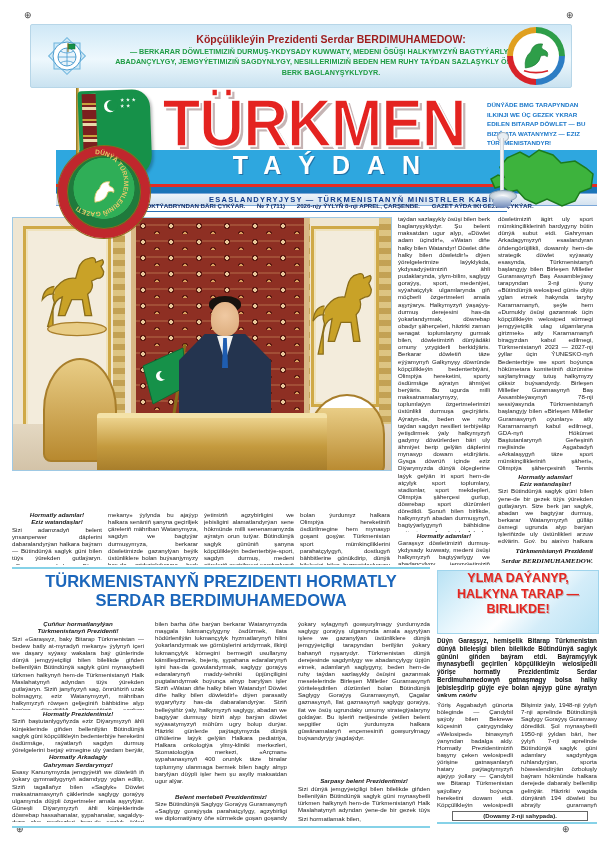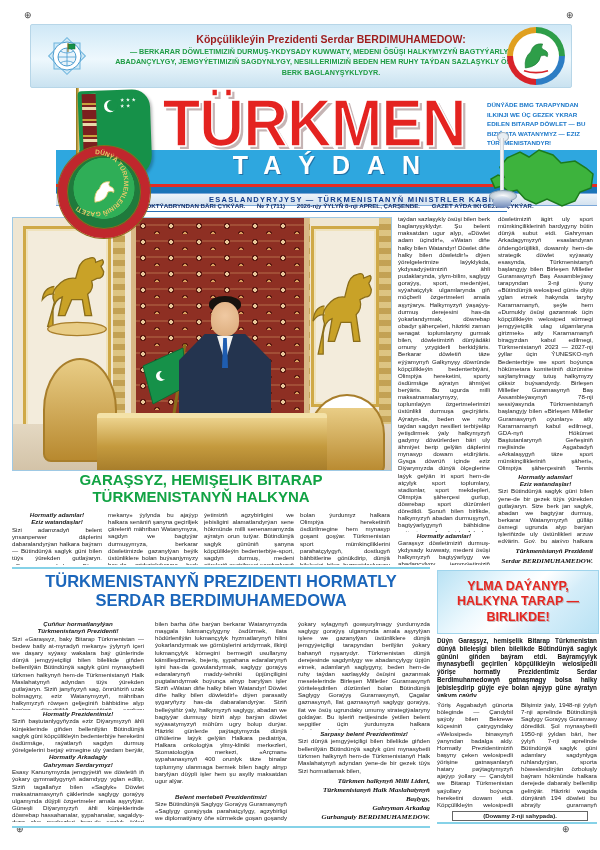--- a/index.html
+++ b/index.html
@@ -121,21 +121,21 @@
   .a2cols{left:12px;top:620px;width:418px;height:202px;display:flex;gap:11px;}
   .a2col{width:132px;overflow:hidden;display:flex;flex-direction:column;}
   .clip2{max-height:118px;overflow:hidden;}
   .clip3{max-height:30px;overflow:hidden;}
   .sig2{margin-top:2px;text-align:right;font-family:"Liberation Serif",serif;
         font-weight:bold;font-style:italic;font-size:7px;line-height:1.3;color:#111;}
 
   
   .ylma-box{left:437px;top:570px;width:160px;height:62px;
           background:linear-gradient(135deg,#b9e2f4 0%,#eef9fe 35%,#ffffff 50%,#d4edf9 70%,#b9e2f4 100%);
-          border:1px solid #9fd4ec;display:flex;align-items:center;justify-content:center;}
+          border:1px solid #9fd4ec;display:flex;align-items:flex-start;justify-content:center;}
   .ylma-title{text-align:center;font-size:12.5px;font-weight:bold;color:#e52620;line-height:1.25;
           text-shadow:1px 1px 0 rgba(150,120,120,.45);padding:0 6px;}
   .rail-lead{left:437px;top:637px;width:160px;height:60px;overflow:hidden;
           font-size:6.4px;font-weight:bold;line-height:1.22;text-align:justify;color:#111;}
   .rail-cols{left:437px;top:701px;width:160px;height:108px;display:flex;gap:8px;overflow:hidden;}
   .rail-col{width:76px;overflow:hidden;}
   .dowamy{left:452px;top:811px;width:130px;text-align:center;font-size:6px;font-weight:bold;
           border:1px solid #666;padding:1px 2px;background:#fff;}
 </style>
 </head>
@@ -262,21 +262,20 @@
     <div class="pres">
       <div class="pres-suit"></div>
       <div class="pres-shirt"></div>
       <div class="pres-tie"></div>
       <div class="pres-hair"></div>
       <div class="pres-face"></div>
     </div>
     <div class="desk"></div>
   </div>
 
-  <div class="abs a1-headline">GARAŞSYZ, HEMIŞELIK BITARAP TÜRKMENISTANYŇ HALKYNA</div>
 
   <div class="abs ucols">
     <div class="col body-txt">
       <div class="subhead">Hormatly adamlar!</div>
       <div class="subhead">Eziz watandaşlar!</div>
       <span>Sizi adamzadyň belent ynsanperwer däplerini dabaralandyrýan halkara baýram — Bütindünýä saglyk güni bilen tüýs ýürekden gutlaýaryn. «Garaşsyz, baky Bitarap Türkmenistan — bedew batly at-myradyň</span>
     </div>
     <div class="col body-txt">
       <span>mekany» ýylynda bu ajaýyp halkara senäniň şanyna geçiriljek çäreleriň mähriban Watanymyza, sagdyn we bagtyýar durmuşymyza, berkarar döwletimizde gazanylýan beýik üstünliklere bolan buýsanjymyzy has-da artdyrjakdygyna berk ynanýaryn. Bütindünýä saglyk güni jemgy-</span>
     </div>
@@ -326,26 +325,20 @@
     <div class="a2col">
       <div class="body-txt flex1">bilen barha öňe barýan berkarar Watanymyzda maşgala lukmançylygyny ösdürmek, ilata hödürlenilýän lukmançylyk hyzmatlarynyň hilini ýokarlandyrmak we görnüşlerini artdyrmak, ilkinji lukmançylyk kömegini bermegiň usullaryny kämilleşdirmek, bejeriş, şypahana edaralarynyň işini has-da gowulandyrmak, saglygy goraýyş edaralarynyň maddy-tehniki üpjünçiligini pugtalandyrmak boýunça alnyp barylýan işler Siziň «Watan diňe halky bilen Watandyr! Döwlet diňe halky bilen döwletdir!» diýen parasatly şygaryňyzy has-da dabaralandyrýar. Siziň belleýşiňiz ýaly, halkymyzyň saglygy, abadan we bagtyýar durmuşy biziň alyp barýan döwlet syýasatymyzyň möhüm ugry bolup durýar. Häzirki günlerde paýtagtymyzda dünýä ülňülerine laýyk gelýän Halkara pediatriýa, Halkara onkologiýa ylmy-kliniki merkezleri, Stomatologiýa merkezi, «Arçman» şypahanasynyň 400 orunlyk täze binalar toplumyny ulanmaga bermek bilen bagly alnyp barylýan düýpli işler hem şu asylly maksatdan ugur alýar.</div>
       <div class="subhead">Belent mertebeli Prezidentimiz!</div>
       <div class="body-txt" style="max-height:22px;overflow:hidden;">Size Bütindünýä Saglygy Goraýyş Guramasynyň «Saglygy goraýyşda parahatçylygy, agzybirligi we diplomatiýany öňe sürmekde goşan goşandy üçin» atly</div>
     </div>
     <div class="a2col">
       <div class="body-txt flex1">ýokary sylagynyň gowşurylmagy ýurdumyzda saglygy goraýyş ulgamynda amala aşyrylýan işlere we gazanylýan üstünliklere dünýä jemgyýetçiligi tarapyndan berilýän ýokary bahanyň nyşanydyr. Türkmenistan dünýä derejesinde sagdynlygy we abadançylygy üpjün etmek, adamlaryň saglygyny, beden hem-de ruhy taýdan sazlaşykly ösüşini gazanmak meselelerinde Birleşen Milletler Guramasynyň ýöriteleşdirilen düzümleri bolan Bütindünýä Saglygy Goraýyş Guramasynyň, Çagalar gaznasynyň, Ilat gaznasynyň saglygy goraýyş, ilat we ösüş ugrundaky umumy strategiýalaryny goldaýar. Bu işleriň netijesinde ýetilen belent sepgitler üçin ýurdumyza halkara güwänamalaryň ençemesiniň gowşurylmagy buýsandyryjy ýagdaýdyr.</div>
       <div class="subhead">Sarpasy belent Prezidentimiz!</div>
       <div class="body-txt clip3">Sizi dünýä jemgyýetçiligi bilen bilelikde giňden bellenilýän Bütindünýä saglyk güni mynasybetli türkmen halkynyň hem-de Türkmenistanyň Halk Maslahatynyň adyndan ýene-de bir gezek tüýs ýürekden gutlaýaryn.</div>
       <div class="body-txt" style="text-align:left;">Sizi hormatlamak bilen,</div>
-      <div class="sig2">
-        <div>Türkmen halkynyň Milli Lideri,</div>
-        <div>Türkmenistanyň Halk Maslahatynyň Başlygy,</div>
-        <div>Gahryman Arkadag</div>
-        <div>Gurbanguly BERDIMUHAMEDOW.</div>
-      </div>
     </div>
   </div>
 
   <div class="abs divider" style="left:12px;top:826px;width:418px;"></div>
 
   <div class="abs ylma-box">
     <div class="ylma-title">
       <div>YLMA DAÝANYP,</div>
       <div>HALKYNA TARAP —</div>
       <div>BIRLIKDE!</div>

